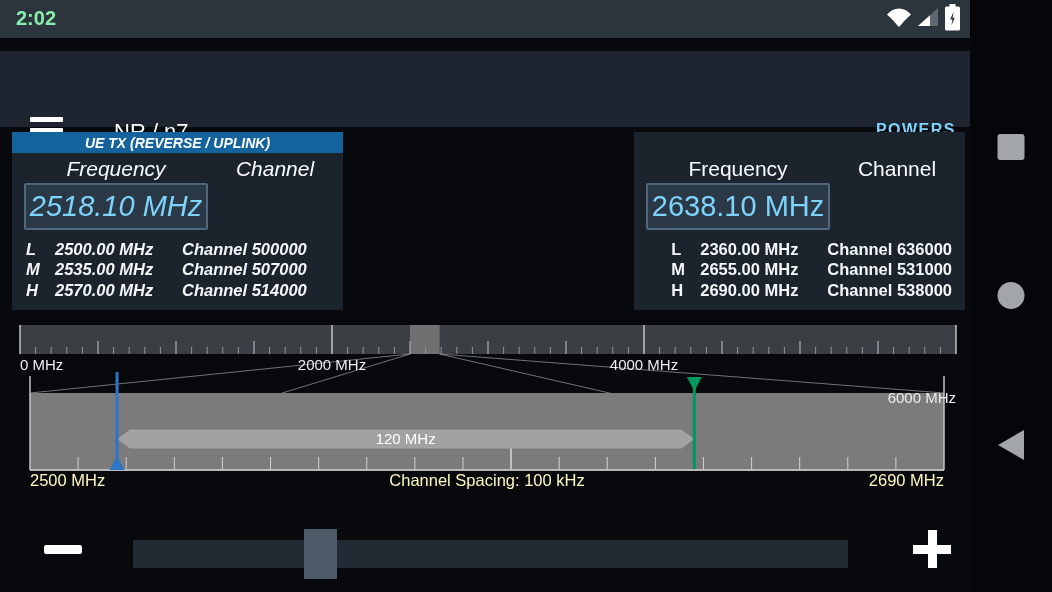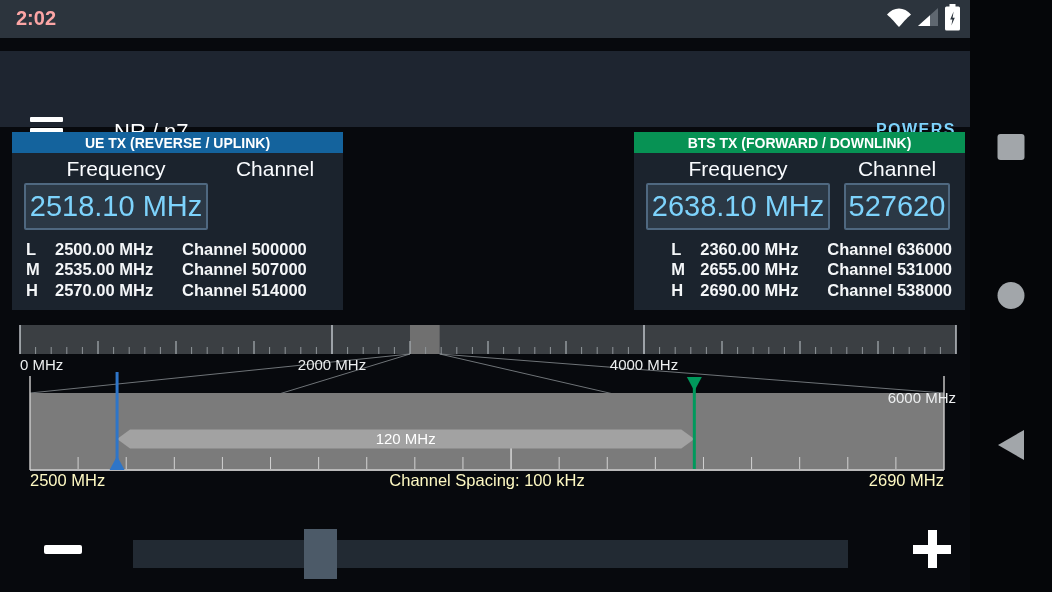--- a/index.html
+++ b/index.html
@@ -5,21 +5,21 @@
   html,body{margin:0;padding:0;background:#000;}
   #screen{
     position:relative;width:1052px;height:592px;overflow:hidden;
     background:#07090d;
     font-family:"Liberation Sans","DejaVu Sans",sans-serif;
     color:#f2f4f6;-webkit-font-smoothing:antialiased;
   }
   .abs{position:absolute;}
   
   .status-bar{left:0;top:0;width:970px;height:38px;background:#2c343d;}
-  .status-time{left:16px;top:7px;font-size:20px;font-weight:bold;color:#fca5a5;}
+  .status-time{left:16px;top:7px;font-size:20px;font-weight:bold;color:#86efac;}
   .status-icons{right:10px;top:0;height:38px;display:flex;align-items:center;gap:7px;position:absolute;}
   
   .app-bar{left:0;top:51px;width:970px;height:76px;background:#1e2530;}
   .hamburger{left:30px;top:66px;width:33px;height:26px;cursor:pointer;}
   .hamburger span{display:block;height:5px;background:#fff;border-radius:1px;margin-bottom:5.5px;}
   .app-title{left:114px;top:68px;font-size:22px;color:#fff;}
   .app-action{right:14px;top:70px;font-size:16px;font-weight:600;letter-spacing:1.5px;color:#7dd3fc;cursor:pointer;}
   
   .panel{width:331px;height:178px;background:#1b232d;}
   .panel-header{position:absolute;left:0;top:0;width:100%;height:21px;
@@ -87,21 +87,21 @@
   <div class="abs app-bar">
     <div class="abs hamburger">
       <span></span>
         <span></span>
         <span></span>
     </div>
     <div class="abs app-title">NR / n7</div>
     <div class="abs app-action">POWERS</div>
   </div>
 
-  <div class="abs panel" style="left:12px;top:132px;">
+  <div class="abs panel" style="left:12px;top:132px;font-style:italic;">
     <div class="panel-header" id="ul-header" style="background: rgb(20, 99, 157);">UE TX (REVERSE / UPLINK)</div>
     <div class="field-label" style="left:104px;">Frequency</div>
     <div class="field-label" style="left:263px;">Channel</div>
     <div class="value-box" style="left:12px;width:180px;">2518.10 MHz</div>
     <div class="lmh-rows rows-left">
       <div class="lmh-row">
         <span class="lmh-key">L</span>
         <span class="lmh-freq">2500.00 MHz</span>
         <span class="lmh-chan">Channel 500000</span>
       </div>
@@ -112,25 +112,23 @@
       </div>
       <div class="lmh-row">
         <span class="lmh-key">H</span>
         <span class="lmh-freq">2570.00 MHz</span>
         <span class="lmh-chan">Channel 514000</span>
       </div>
     </div>
   </div>
 
   <div class="abs panel" style="left:634px;top:132px;">
-    <div class="panel-header" id="dl-header" style="background: rgb(7, 146, 84);">BTS TX (FORWARD / DOWNLINK)</div>
     <div class="field-label" style="left:104px;">Frequency</div>
     <div class="field-label" style="left:263px;">Channel</div>
     <div class="value-box" style="left:12px;width:180px;">2638.10 MHz</div>
-    <div class="value-box" style="left:210px;width:102px;">527620</div>
     <div class="lmh-rows rows-right">
       <div class="lmh-row">
         <span class="lmh-key">L</span>
         <span class="lmh-freq">2360.00 MHz</span>
         <span class="lmh-chan">Channel 636000</span>
       </div>
       <div class="lmh-row">
         <span class="lmh-key">M</span>
         <span class="lmh-freq">2655.00 MHz</span>
         <span class="lmh-chan">Channel 531000</span>

